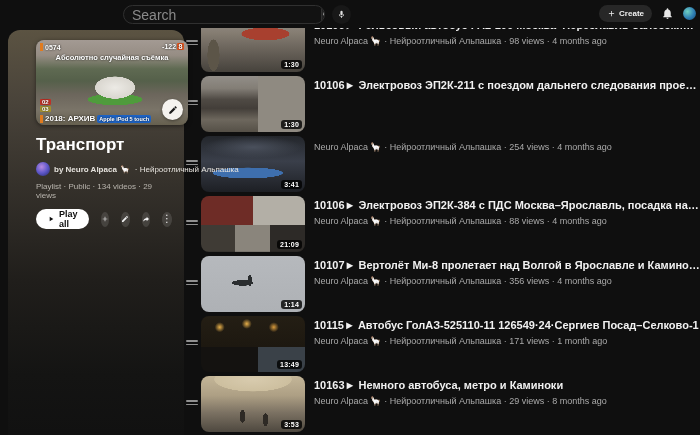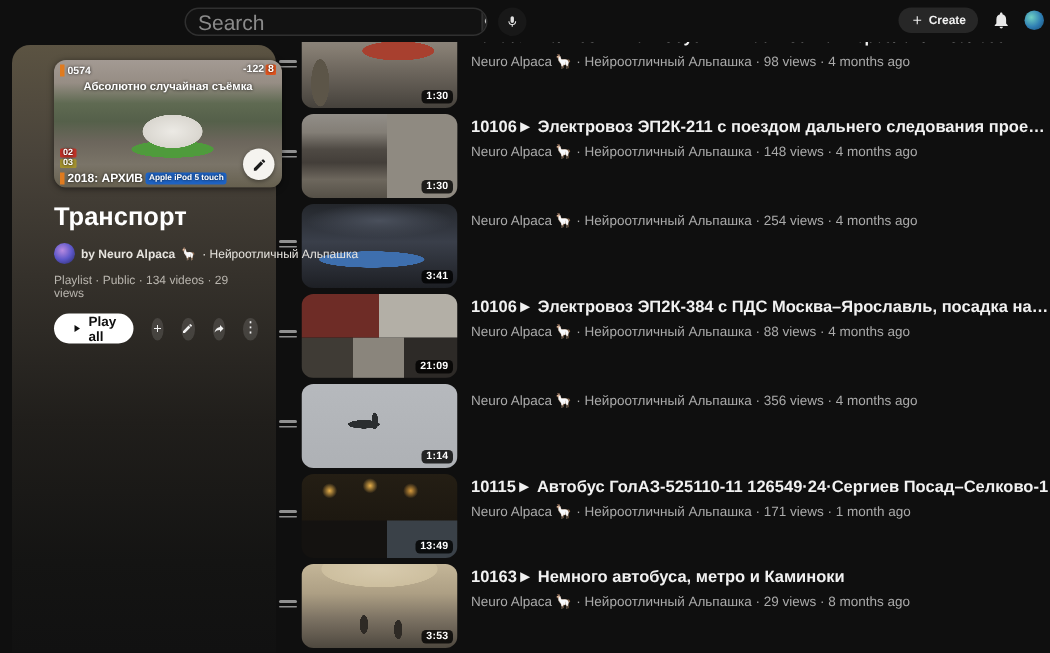--- a/index.html
+++ b/index.html
@@ -253,21 +253,20 @@
   <div class="video-row">
     <div class="drag-handle">
         <i></i>
         <i></i>
       </div>
     <div class="vthumb" style="background:linear-gradient(90deg, rgba(0,0,0,0) 0% 55%, #8f8a81 55% 100%) 0 0/100% 100%, linear-gradient(180deg,#928e88 0%,#837e76 22%,#4f4a44 42%,#433e39 58%,#6d675d 78%,#555047 100%)">
       <span class="duration">1:30</span>
     </div>
     <div class="vtext">
       <div class="vtitle">10106► Электровоз ЭП2К-211 с поездом дальнего следования проезжает ст. Сергиев Посад и Каминоки</div>
-      <div class="vmeta">Neuro Alpaca 🦙 · Нейроотличный Альпашка · 148 views · 4 months ago</div>
     </div>
   </div>
 
   <div class="video-row">
     <div class="drag-handle">
         <i></i>
         <i></i>
       </div>
     <div class="vthumb" style="background:radial-gradient(ellipse 58px 9px at 45% 66%, #3e6fae 0%, #3e6fae 60%, rgba(0,0,0,0) 61%), radial-gradient(ellipse 70px 16px at 50% 20%, #4a505c 0%, rgba(0,0,0,0) 70%), linear-gradient(180deg,#23262b 0%,#3a3f4a 45%,#1d1f24 100%)">
       <span class="duration">3:41</span>
@@ -293,20 +292,21 @@
 
   <div class="video-row">
     <div class="drag-handle">
         <i></i>
         <i></i>
       </div>
     <div class="vthumb" style="background:radial-gradient(ellipse 15px 4px at 40% 48%, #2a2d2f 0%, #2a2d2f 70%, rgba(0,0,0,0) 71%), radial-gradient(ellipse 3px 8px at 47% 44%, #2a2d2f 0%, #2a2d2f 70%, rgba(0,0,0,0) 71%), linear-gradient(180deg,#b6b9bd 0%,#aeb1b5 100%)">
       <span class="duration">1:14</span>
     </div>
     <div class="vtext">
+      <div class="vtitle">10107► Вертолёт Ми-8 пролетает над Волгой в Ярославле и Каминоки</div>
       <div class="vmeta">Neuro Alpaca 🦙 · Нейроотличный Альпашка · 356 views · 4 months ago</div>
     </div>
   </div>
 
   <div class="video-row">
     <div class="drag-handle">
         <i></i>
         <i></i>
       </div>
     <div class="vthumb" style="background:radial-gradient(circle 5px at 18% 20%, #e8b04a 0%, rgba(232,176,74,0) 100%), radial-gradient(circle 5px at 44% 14%, #e8b04a 0%, rgba(232,176,74,0) 100%), radial-gradient(circle 5px at 70% 20%, #d79a3c 0%, rgba(215,154,60,0) 100%), linear-gradient(90deg,#141210 0% 55%,#3a4148 55% 100%) 0 100%/100% 45% no-repeat, linear-gradient(180deg,#241e14 0%,#17130d 100%)">

